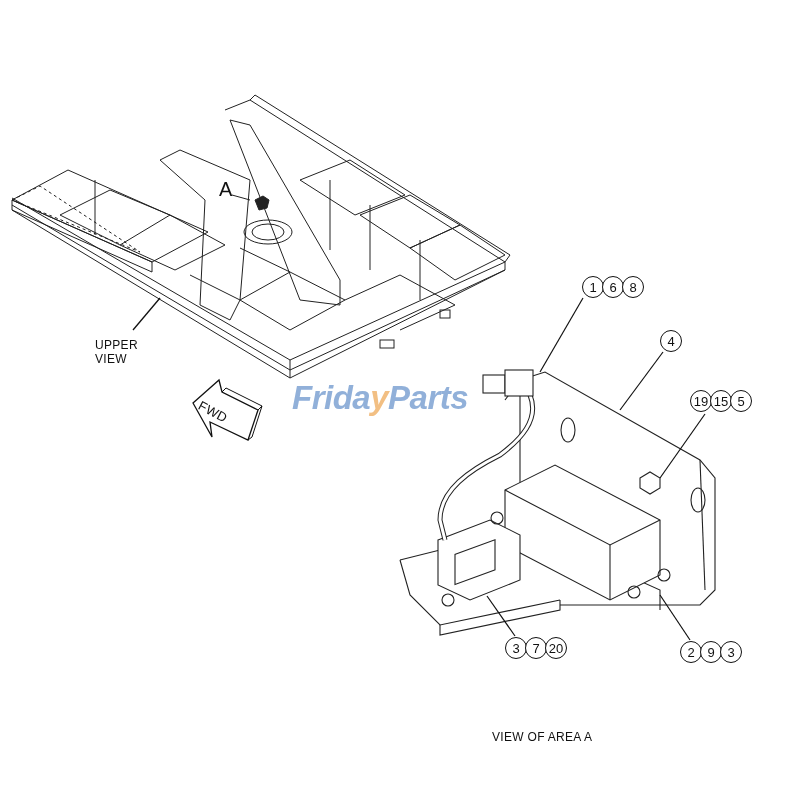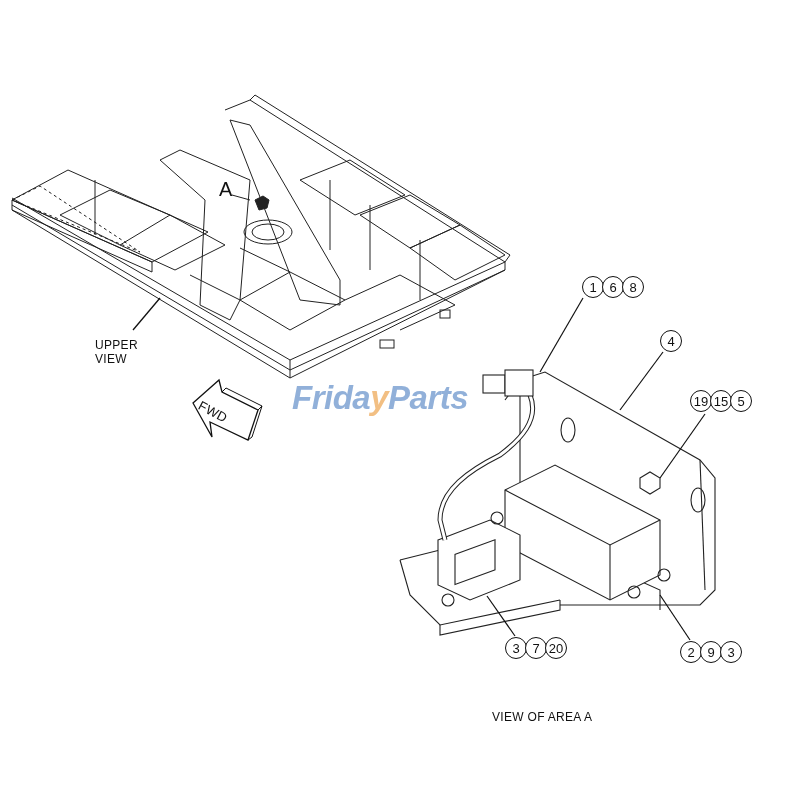--- a/index.html
+++ b/index.html
@@ -133,14 +133,14 @@
     <div class="balloon">7</div>
     <div class="balloon">20</div>
   </div>
 
   <div class="balloon-group" style="left:680px;top:641px;">
     <div class="balloon">2</div>
     <div class="balloon">9</div>
     <div class="balloon">3</div>
   </div>
 
-  <div class="lbl" style="left:492px;top:710px;font-size:12px;">VIEW OF AREA A</div>
+  <div class="lbl" style="left:492px;top:730px;font-size:12px;">VIEW OF AREA A</div>
 </div>
 
 </body></html>

